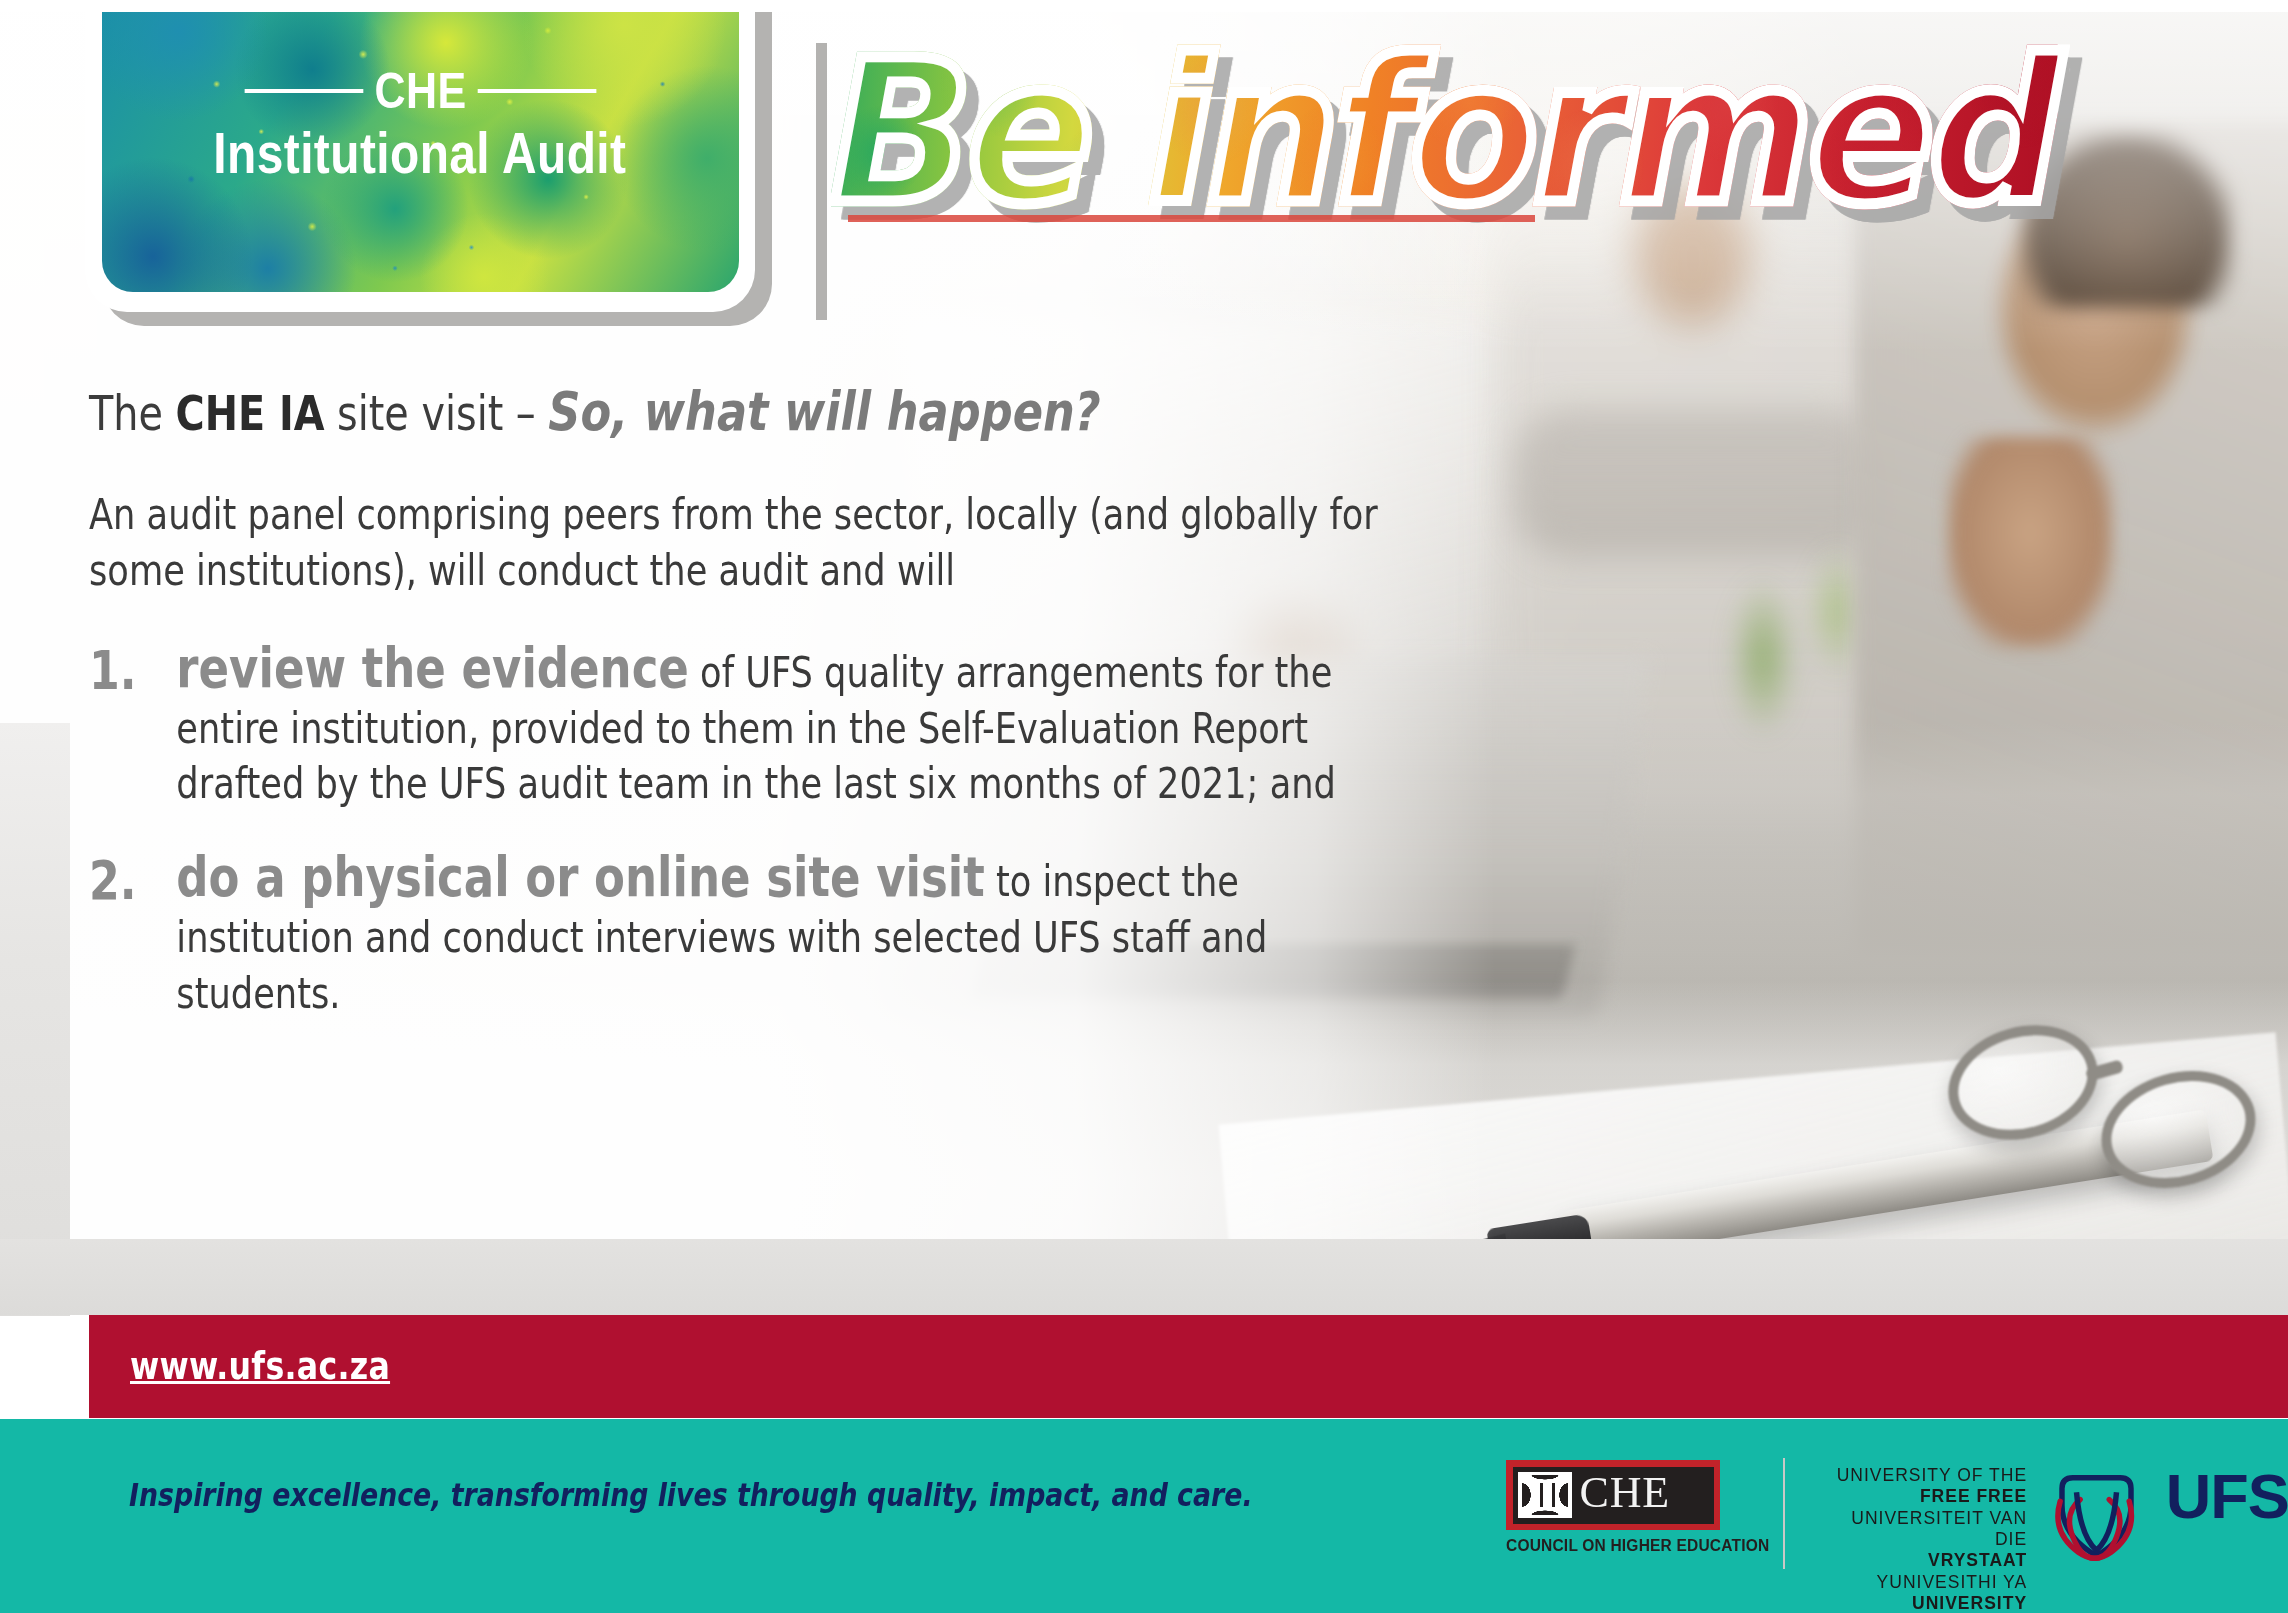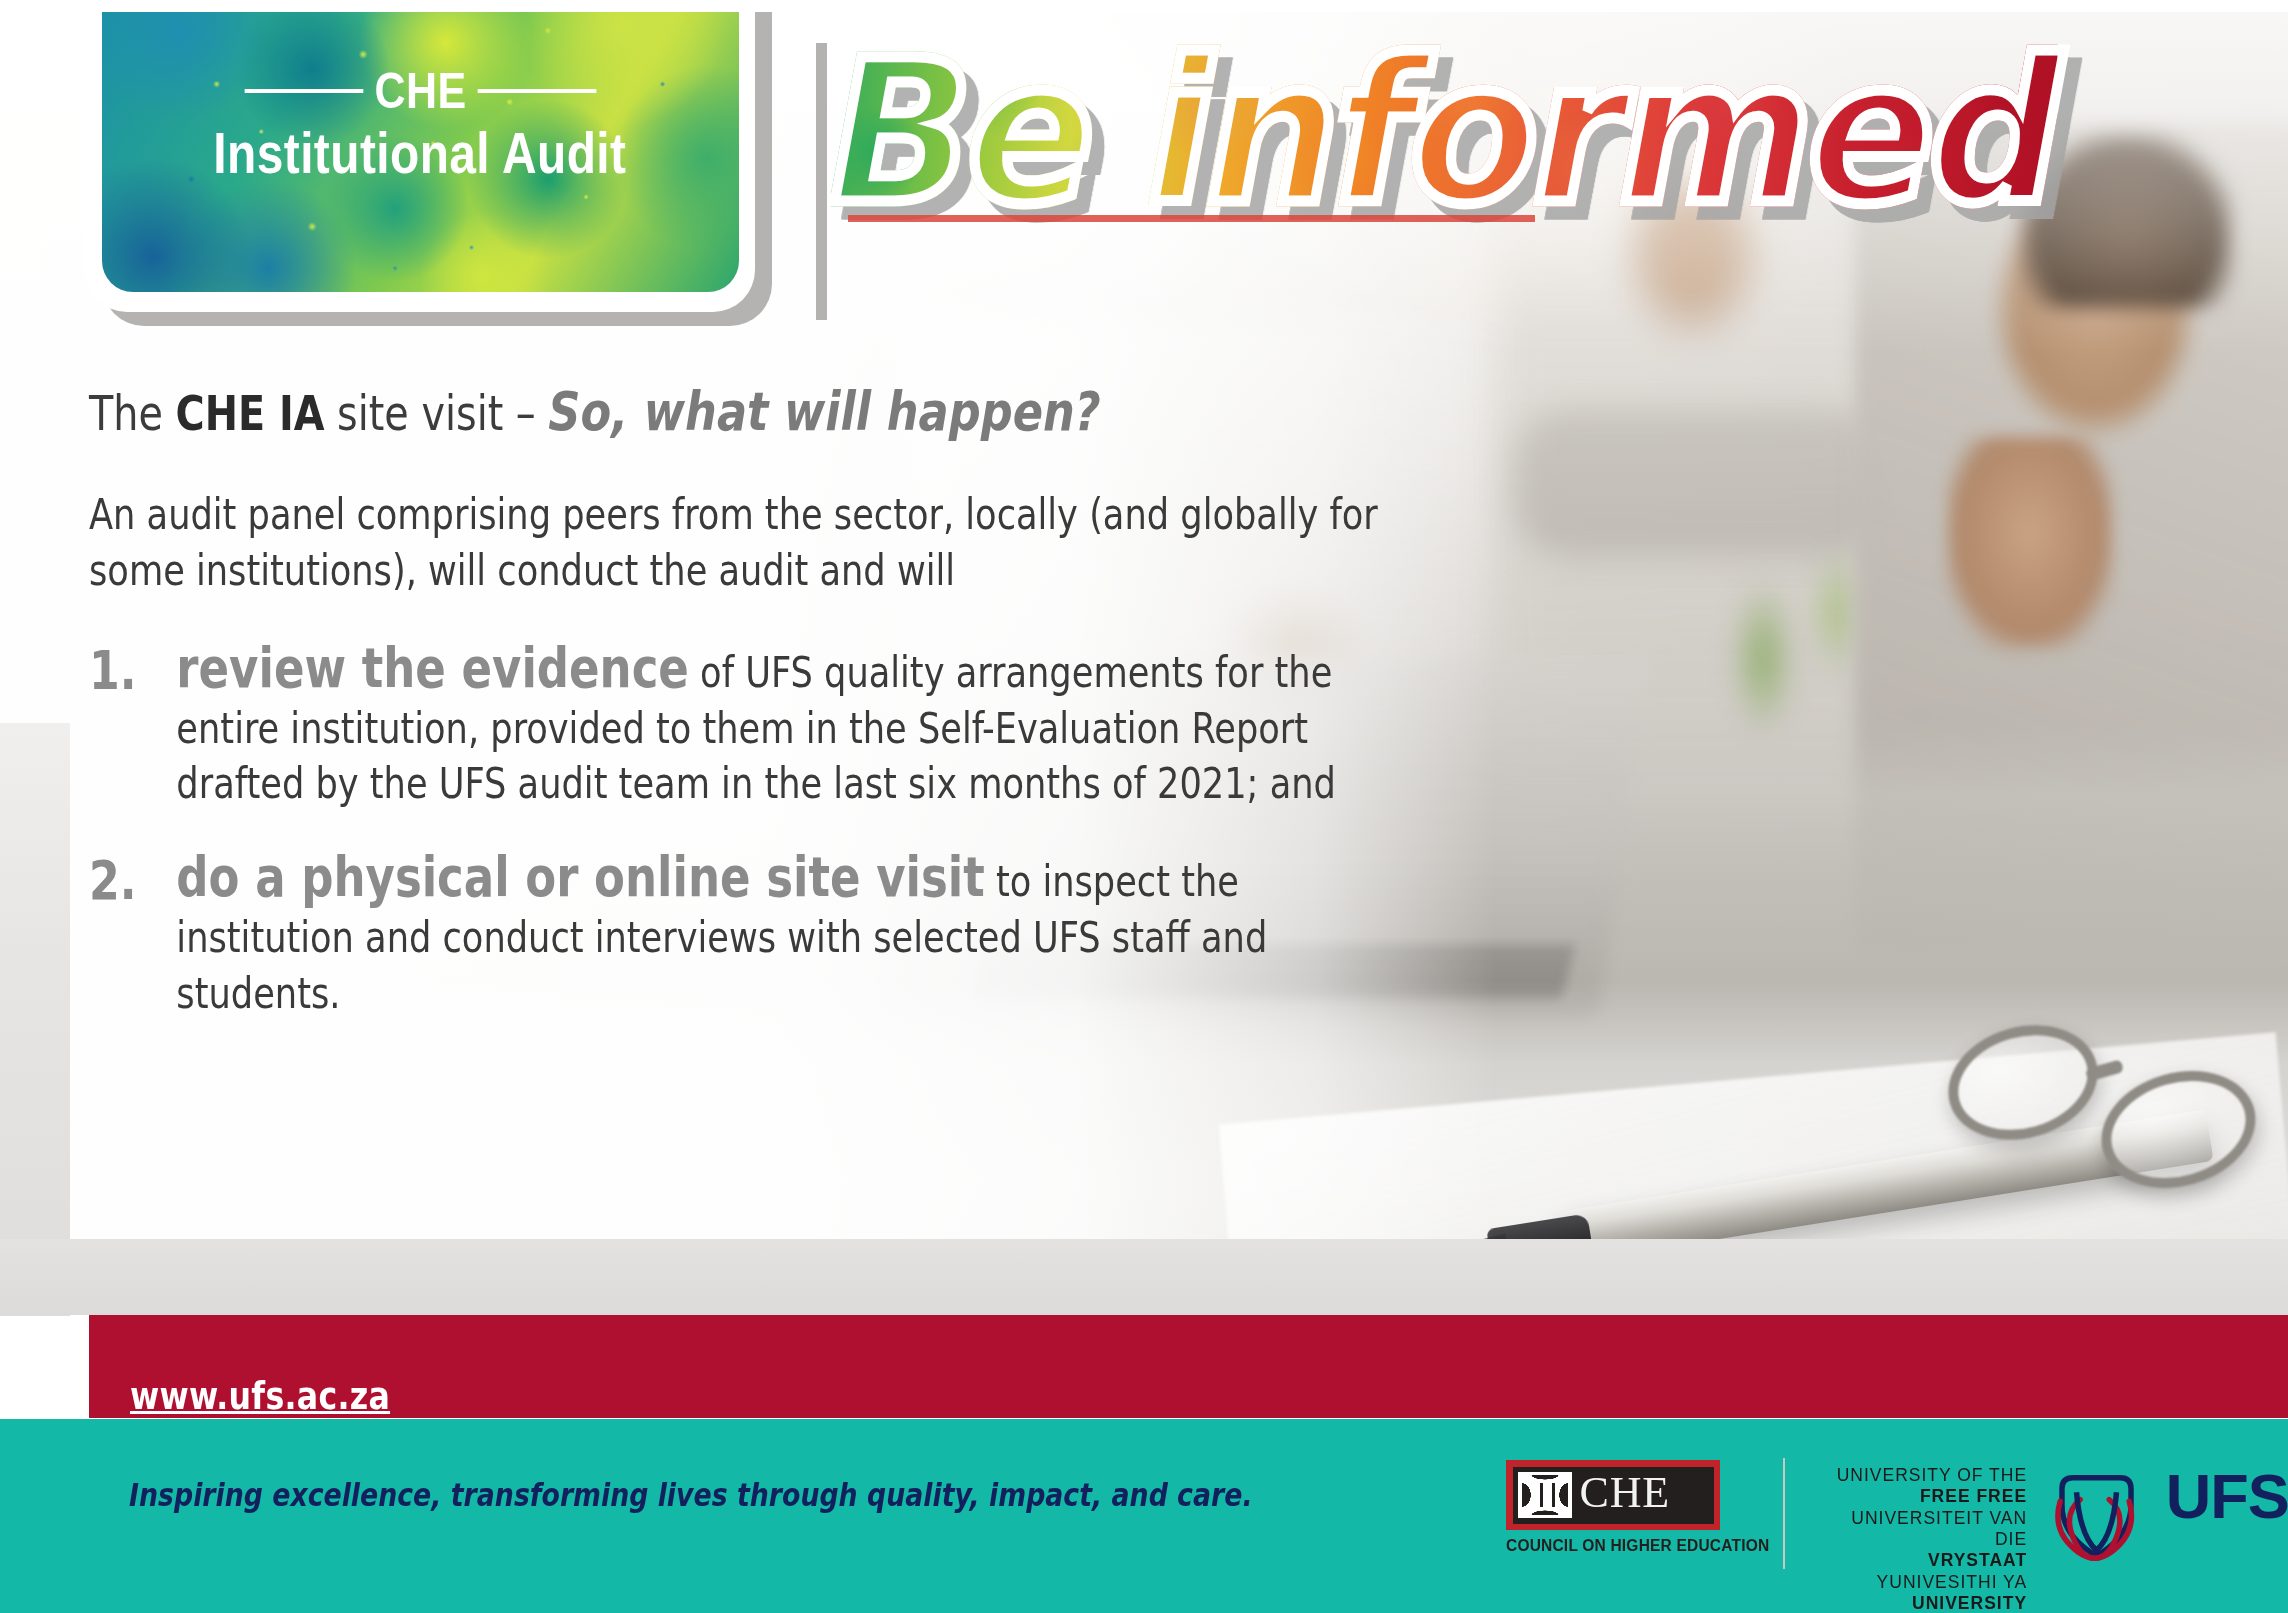--- a/index.html
+++ b/index.html
@@ -358,21 +358,21 @@
   }
 
   
   .grey-strip {
     position: absolute; left: 0; top: 1227px; width: 2289px; height: 76px;
     background: linear-gradient(180deg, #e3e2e0 0%, #dcdbd9 100%);
   }
   .redbar {
     position: absolute; left: 89px; top: 1303px; width: 2200px; height: 103px;
     background: #b01030;
-    display: flex; align-items: flex-end;
+    display: flex; align-items: center;
   }
   .redbar .url {
     margin-left: 41px;
     color: #ffffff;
     font-size: 37px;
     font-weight: 700;
     font-family: "DejaVu Sans Condensed", "Liberation Sans Narrow", "Liberation Sans", sans-serif;
     letter-spacing: 0.3px;
     transform: scaleX(0.95);
     transform-origin: left center;

